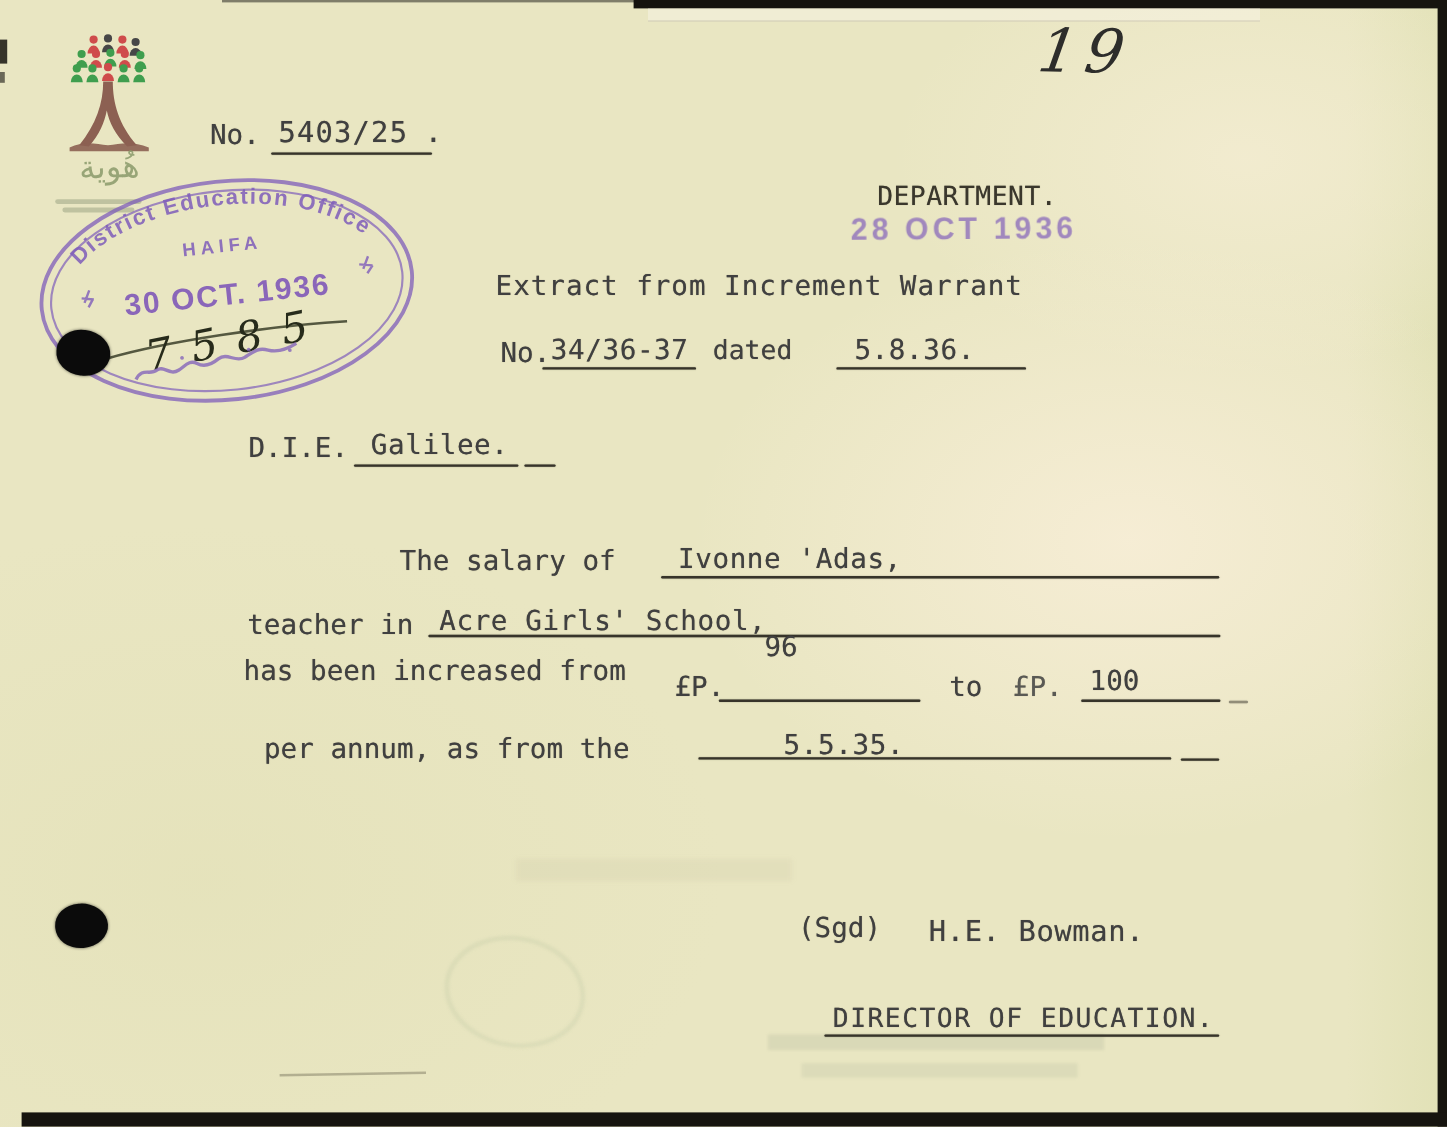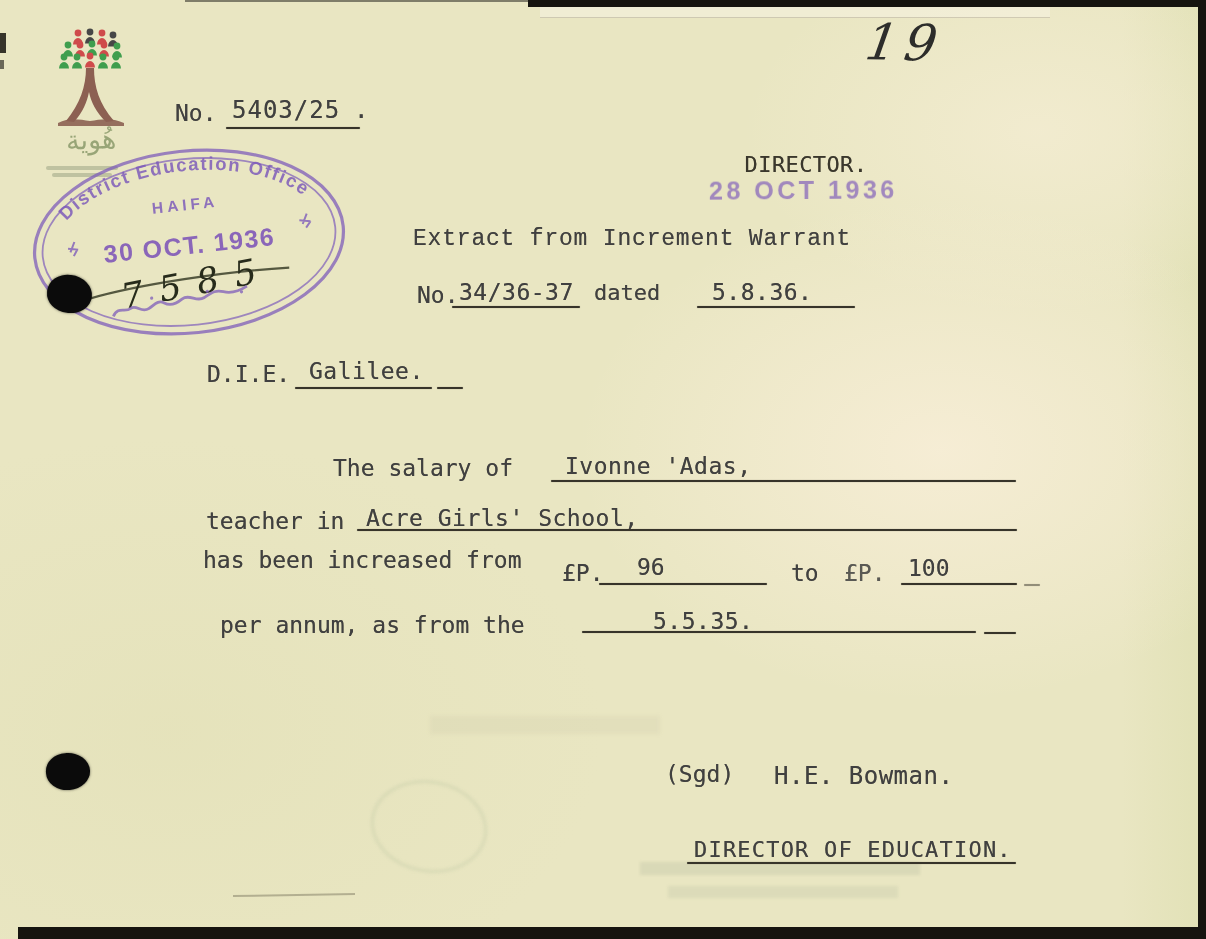--- a/index.html
+++ b/index.html
@@ -101,21 +101,21 @@
 <div class="microprint" style="left:52px;top:173px;width:60px;height:4px;"></div>
 
 <span class="tw" style="left:175px;top:100px;font-size:23px;">No.</span>
 <span class="tw" style="left:232px;top:96px;font-size:24px;letter-spacing:1px;">5403/25</span>
 <span class="tw" style="left:354px;top:96px;font-size:24px;">.</span>
 <div class="ul" style="left:226px;top:127px;width:134px;"></div>
 
 <div class="folio">19</div>
 
 <div class="letterhead">
-  <div>DIRECTOR.</div>
+  <div>DEPARTMENT.</div>
 </div>
 
 <div class="received">28 OCT 1936</div>
 
 <svg class="abs" style="left:24px;top:144px;transform:rotate(-6deg);" width="330" height="196" viewBox="0 0 330 196">
   <ellipse cx="165" cy="98" rx="155" ry="91" fill="none" stroke="#7e5cba" stroke-width="3.2" opacity=".75"></ellipse>
   <ellipse cx="165" cy="98" rx="147" ry="83" fill="none" stroke="#7e5cba" stroke-width="1.8" opacity=".7"></ellipse>
   <path id="stampArc" d="M 36,76 A 136,72 0 0 1 294,76" fill="none"></path>
   <text font-family="Liberation Sans, sans-serif" font-size="18.5" font-weight="bold" fill="#7e5cba" opacity=".85" letter-spacing="1.6">
     <textPath href="#stampArc" startOffset="50%" text-anchor="middle">District Education Office</textPath>
@@ -134,21 +134,21 @@
     <path d="M 82,164 c 6,-10 12,-2 18,-6 c 6,-4 10,6 18,2 c 6,-3 10,-8 16,-4 c 6,4 12,2 18,-2 c 8,-5 14,5 22,1 c 8,-4 12,-7 20,-4 c 8,3 16,1 24,-3"></path>
     <circle cx="122" cy="150" r="1.6" fill="#7e5cba" stroke="none"></circle>
     <circle cx="178" cy="149" r="1.6" fill="#7e5cba" stroke="none"></circle>
     <circle cx="212" cy="153" r="1.6" fill="#7e5cba" stroke="none"></circle>
   </g>
 </svg>
 
 <div class="hole" style="left:47px;top:275px;width:45px;height:38px;transform:rotate(6deg);"></div>
 <div class="hole" style="left:46px;top:753px;width:44px;height:37px;transform:rotate(-4deg);"></div>
 
-<span class="tw" style="left:413px;top:226px;font-size:23px;letter-spacing:.8px;font-family:Liberation Mono, monospace;">Extract from Increment Warrant</span>
+<span class="tw" style="left:413px;top:226px;font-size:23px;letter-spacing:.8px;">Extract from Increment Warrant</span>
 
 <span class="tw" style="left:417px;top:282px;font-size:23px;">No.</span>
 <span class="tw" style="left:459px;top:279px;font-size:23px;letter-spacing:.5px;">34/36-37</span>
 <div class="ul" style="left:452px;top:306px;width:128px;"></div>
 <span class="tw" style="left:594px;top:280px;font-size:22px;">dated</span>
 <span class="tw" style="left:712px;top:279px;font-size:23px;letter-spacing:.5px;">5.8.36.</span>
 <div class="ul" style="left:697px;top:306px;width:158px;"></div>
 
 <span class="tw" style="left:207px;top:361px;font-size:23px;">D.I.E.</span>
 <span class="tw" style="left:309px;top:358px;font-size:23px;letter-spacing:.5px;">Galilee.</span>
@@ -158,21 +158,21 @@
 <span class="tw" style="left:333px;top:455px;font-size:23px;">The salary of</span>
 <span class="tw" style="left:565px;top:453px;font-size:23px;letter-spacing:.5px;">Ivonne 'Adas,</span>
 <div class="ul" style="left:551px;top:480px;width:465px;"></div>
 
 <span class="tw" style="left:206px;top:508px;font-size:23px;">teacher in</span>
 <span class="tw" style="left:366px;top:505px;font-size:23px;letter-spacing:.5px;">Acre Girls' School,</span>
 <div class="ul" style="left:357px;top:529px;width:660px;"></div>
 
 <span class="tw" style="left:203px;top:547px;font-size:23px;">has been increased from</span>
 <span class="tw" style="left:562px;top:560px;font-size:23px;">£P.</span>
-<span class="tw" style="left:637px;top:554px;font-size:23px;">96</span>
+<span class="tw" style="left:637px;top:527px;font-size:23px;">96</span>
 <div class="ul" style="left:599px;top:583px;width:168px;"></div>
 <span class="tw" style="left:791px;top:560px;font-size:23px;">to</span>
 <span class="tw" style="left:844px;top:560px;font-size:23px;opacity:.85;">£P.</span>
 <span class="tw" style="left:908px;top:555px;font-size:23px;">100</span>
 <div class="ul" style="left:901px;top:583px;width:116px;"></div>
 <div class="ul" style="left:1024px;top:584px;width:16px;opacity:.5;"></div>
 
 <span class="tw" style="left:220px;top:612px;font-size:23px;">per annum, as from the</span>
 <span class="tw" style="left:653px;top:608px;font-size:23px;letter-spacing:.5px;">5.5.35.</span>
 <div class="ul" style="left:582px;top:631px;width:394px;"></div>

